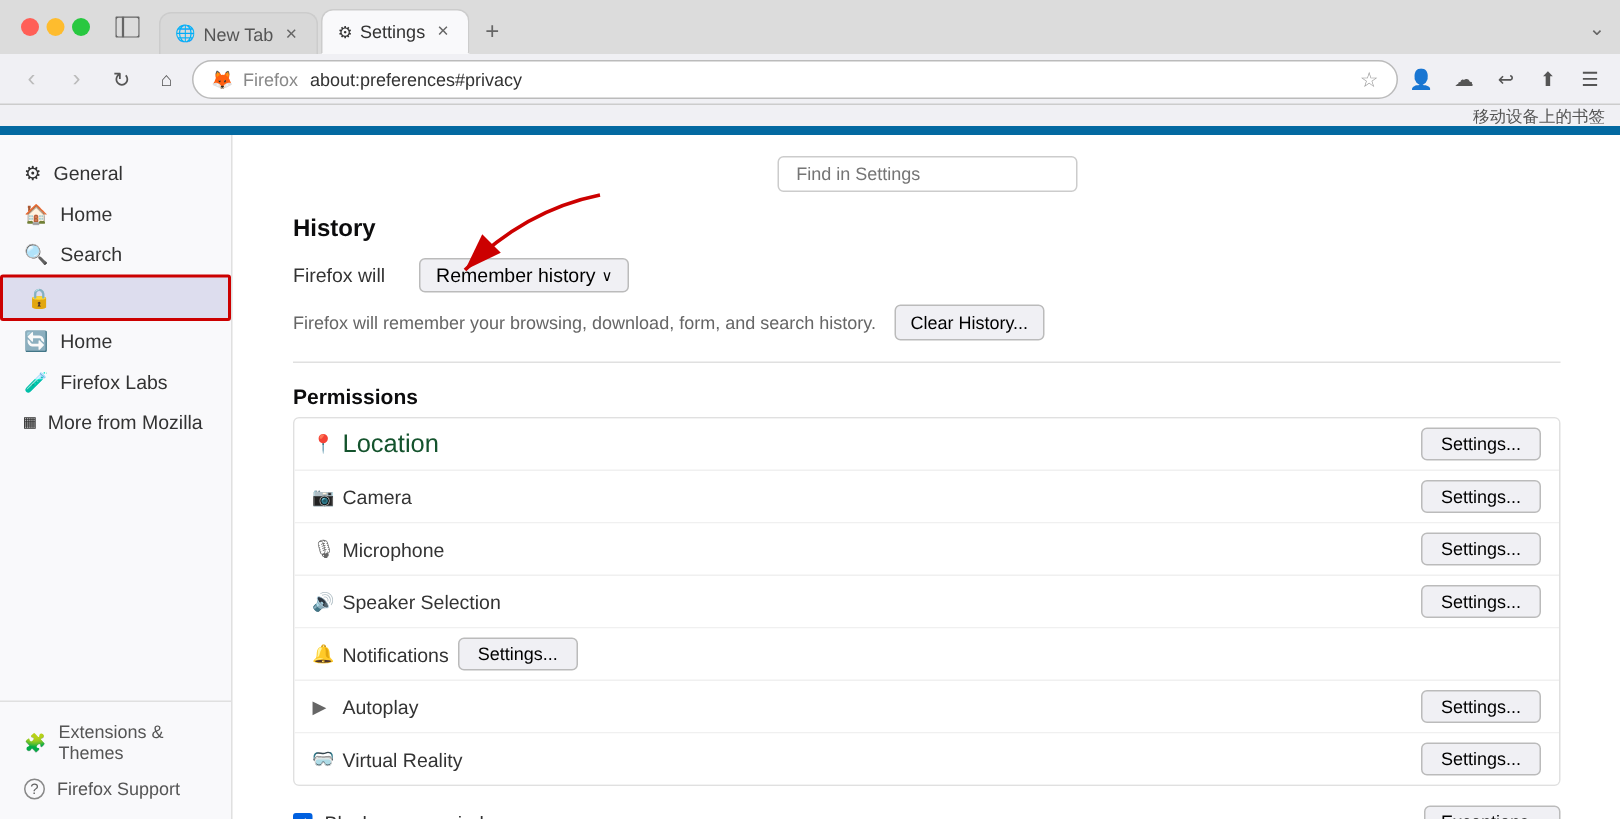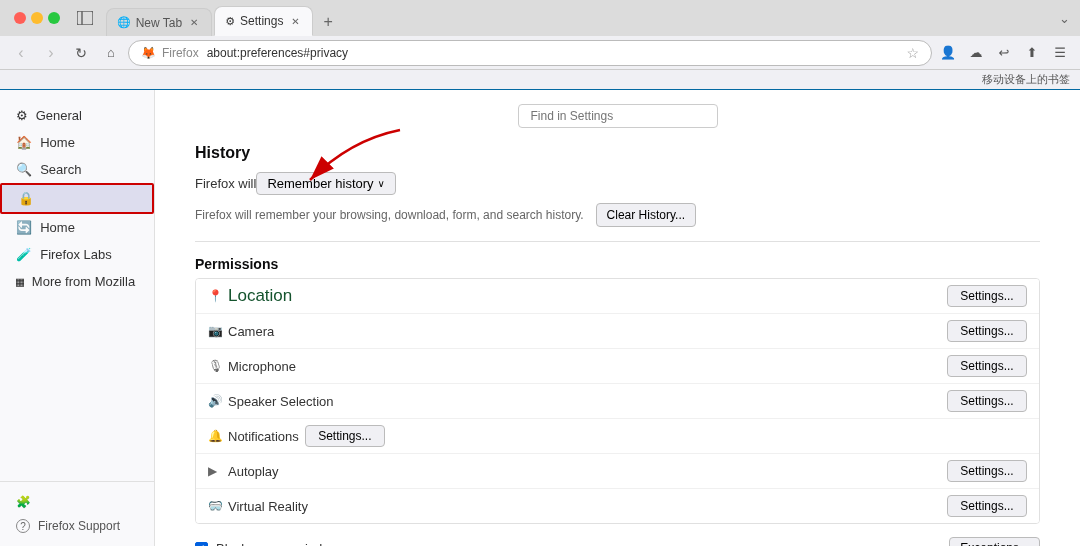--- a/index.html
+++ b/index.html
@@ -62,21 +62,21 @@
       <span style="font-size:14px;color:#999;">☆</span>
     </div>
 
     <div style="width:24px;height:24px;display:flex;align-items:center;justify-content:center;font-size:13px;color:#555;border-radius:4px;cursor:pointer;">👤</div>
     <div style="width:24px;height:24px;display:flex;align-items:center;justify-content:center;font-size:13px;color:#555;border-radius:4px;cursor:pointer;">☁</div>
     <div style="width:24px;height:24px;display:flex;align-items:center;justify-content:center;font-size:13px;color:#555;border-radius:4px;cursor:pointer;">↩</div>
     <div style="width:24px;height:24px;display:flex;align-items:center;justify-content:center;font-size:13px;color:#555;border-radius:4px;cursor:pointer;">⬆</div>
     <div style="width:24px;height:24px;display:flex;align-items:center;justify-content:center;font-size:13px;color:#555;border-radius:4px;cursor:pointer;">☰</div>
   </div>
 
-  <div style="background:#f0f0f4;border-bottom:1px solid #0369a1;height:20px;display:flex;align-items:center;padding:0 10px;justify-content:flex-end;">
+  <div style="background:#f0f0f4;border-bottom:6px solid #0369a1;height:20px;display:flex;align-items:center;padding:0 10px;justify-content:flex-end;">
     <span style="font-size:11px;color:#555;">移动设备上的书签</span>
   </div>
 </div>
 
 <div style="display:flex;height:calc(546px - 90px);background:white;position:relative;">
 
   <div style="width:155px;background:#f9f9fb;border-right:1px solid #e0e0e0;display:flex;flex-direction:column;overflow-y:auto;">
     <div style="padding:12px 0;">
       <div style="display:flex;align-items:center;gap:8px;padding:6px 16px;cursor:pointer;font-size:13px;color:#333;">
         <span style="font-size:13px;">⚙</span>
@@ -103,37 +103,38 @@
       </div>
       <div style="display:flex;align-items:center;gap:8px;padding:6px 16px;cursor:pointer;font-size:13px;color:#333;">
         <span style="font-size:13px;font-family:monospace;">▦</span>
         <span>More from Mozilla</span>
       </div>
     </div>
     <div style="flex:1;"></div>
     <div style="border-top:1px solid #e0e0e0;padding:8px 0;">
       <div style="display:flex;align-items:center;gap:8px;padding:5px 16px;cursor:pointer;font-size:12px;color:#555;">
         <span style="font-size:12px;">🧩</span>
+        <span>Extensions &amp; Themes</span>
       </div>
       <div style="display:flex;align-items:center;gap:8px;padding:5px 16px;cursor:pointer;font-size:12px;color:#555;">
         <span style="width:14px;height:14px;border-radius:50%;border:1px solid #888;display:flex;align-items:center;justify-content:center;font-size:10px;color:#666;">?</span>
         <span>Firefox Support</span>
       </div>
     </div>
   </div>
 
   <div style="flex:1;padding:14px 40px 20px;overflow-y:auto;background:white;position:relative;">
 
     <div style="display:flex;justify-content:center;margin-bottom:16px;">
       <input style="width: 200px; padding: 4px 12px; border: 1px solid rgb(204, 204, 204); border-radius: 4px; font-size: 12px; color: rgb(153, 153, 153); background: white;" placeholder="Find in Settings">
     </div>
 
     <div>
       <h2 style="font-size:16px;font-weight:700;color:#0c0c0d;margin-bottom:10px;">History</h2>
-      <div style="display:flex;align-items:center;gap:0;margin-bottom:8px;">
+      <div style="display:flex;align-items:center;gap:23px;margin-bottom:8px;">
         <span style="font-size:13px;color:#333;">Firefox will</span>
         <div style="display:flex;align-items:center;gap:4px;padding:3px 10px;background:#f0f0f4;border:1px solid #bbb;border-radius:4px;cursor:pointer;font-size:13px;">
           <span>Remember history</span>
           <span style="font-size:10px;">∨</span>
         </div>
       </div>
       <div style="display:flex;align-items:center;gap:12px;">
         <span style="font-size:12px;color:#666;">Firefox will remember your browsing, download, form, and search history.</span>
         <button style="padding:4px 10px;background:#f0f0f4;border:1px solid #bbb;border-radius:4px;font-size:12px;cursor:pointer;white-space:nowrap;flex-shrink:0;">Clear History...</button>
       </div>

